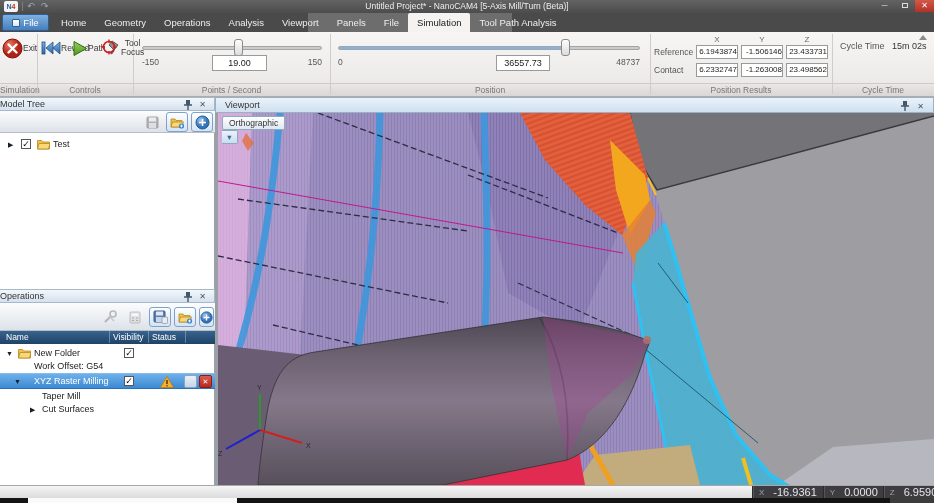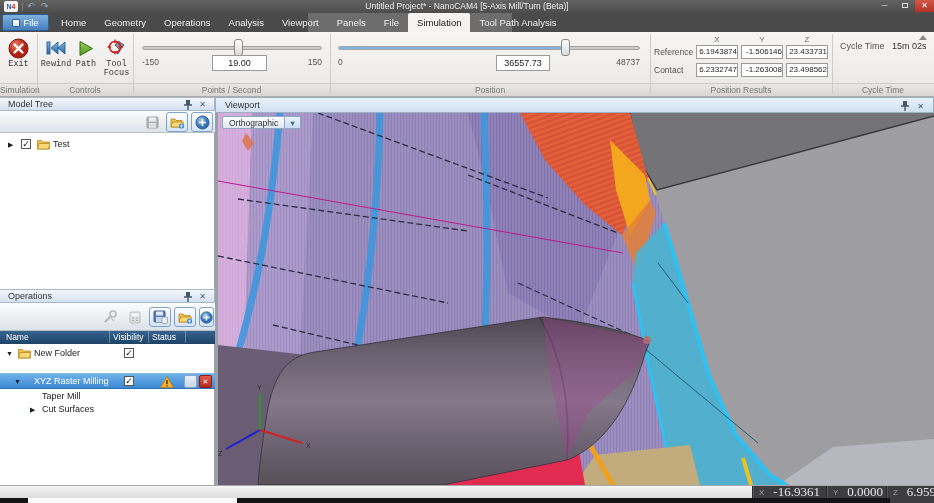--- a/index.html
+++ b/index.html
@@ -34,39 +34,39 @@
   .tab { padding:0 9px; font-size:9.5px; color:#eee; line-height:19px; white-space:nowrap; }
   .tab.active { background:#f4f3f1; color:#1a1a1a; border-radius:2px 2px 0 0; }
 
   
   #ribbon { left:0; top:32px; width:934px; height:65px;
     background:linear-gradient(#f7f6f5,#e9e7e5); border-bottom:1px solid #aeaca9; }
   #ribbon-labels { left:0; bottom:0; width:100%; height:13px;
     background:linear-gradient(#eae8e6,#d9d6d3); border-top:1px solid #cdcac7; }
   .grp-label { position:absolute; top:1px; font-size:8.5px; color:#777; text-align:center; }
   .rib-sep { position:absolute; top:2px; bottom:2px; width:1px; background:#cfccc9; }
-  .rbtn { position:absolute; display:flex; flex-direction:column; align-items:center;
-    font-size:8.5px; color:#3a3a3a; line-height:9px; text-align:center;font-family:Liberation Mono, monospace; }
+  .rbtn { position:absolute; display:flex; flex-direction:row; align-items:center;
+    font-size:8.5px; color:#3a3a3a; line-height:9px; text-align:center; }
   .rbtn .ric { height:24px; display:flex; align-items:center; }
   .slider-track { position:absolute; height:4px; background:#cbcbcb; border:1px solid #a5a5a5; border-radius:2px; }
   .slider-fill  { position:absolute; height:2px; background:#7fb4e4; border-radius:1px; }
   .slider-handle { position:absolute; width:9px; height:17px;
     background:linear-gradient(#fdfdfd,#dcdcdc); border:1px solid #8a8a8a; border-radius:3px; }
   .slim-label { position:absolute; font-size:8.5px; color:#555; }
   .rib-input { position:absolute; height:16px; border:1px solid #9a9a9a; background:#fff;
     font-size:9px; text-align:center; font-family:"Liberation Sans",sans-serif; color:#222; }
   .pr-label { position:absolute; font-size:8.5px; color:#555; }
   .pr-box { position:absolute; width:42px; height:14px; border:1px solid #9a9a9a; background:#fff;
     font-size:8px; line-height:12px; text-align:right; color:#222; overflow:hidden; white-space:nowrap; }
   .pr-col { position:absolute; top:35px; width:42px; text-align:center; font-size:8px; color:#666; }
 
   
   .panel-header { position:absolute; height:14px; width:215px;
     background:linear-gradient(#f3f7fb,#d4e1ef); border:1px solid #a9b8c9; border-left:none;
-    font-size:9px; color:#333; line-height:13px; padding-left:8px; }
+    font-size:9px; color:#333; line-height:13px; padding-left:0; }
   .panel-tools { position:absolute; width:215px; background:linear-gradient(#fcfcfd,#dde2e9);
     border-bottom:1px solid #b9bfc7; }
   .tbtn { position:absolute; width:22px; height:20px; border-radius:3px;
     border:1px solid #7aa2cc; background:linear-gradient(#feffff,#d5e3f4);
     display:flex; align-items:center; justify-content:center; }
   .tbtn.disabled { border-color:transparent; background:transparent; opacity:.5; filter:grayscale(1); }
   .tree-arrow { position:absolute; font-size:7px; color:#15202e; line-height:13px; }
   .tree-label { position:absolute; font-size:9px; color:#222; line-height:13px; white-space:nowrap; }
   .chk { position:absolute; width:10px; height:10px; background:#fff; border:1px solid #555;
     font-size:9px; line-height:9px; text-align:center; color:#111; }
@@ -81,34 +81,34 @@
   .mini-btn { position:absolute; width:13px; height:13px; border-radius:2px; }
   #op-gray-btn { background:linear-gradient(#eaf0f7,#c7d6e7); border:1px solid #8ba6c2; }
   #op-del-btn { background:linear-gradient(#e05a4c,#b22a1e); border:1px solid #8c1d13;
     color:#fff; font-size:7px; line-height:12px; text-align:center; font-weight:bold; }
 
   
   #vp-header { left:215px; top:97px; width:719px; height:16px;
     background:linear-gradient(#eaf2fa,#cfe0f0); border:1px solid #9ab0c4;
     font-size:9px; color:#333; line-height:15px; padding-left:9px; }
   #vp-content { left:218px; top:113px; width:716px; height:372px; background:#9e9ea2; }
-  #ortho-btn { left:4px; top:3px; height:13px; display:flex; font-size:8.5px; color:#333; }
+  #ortho-btn { left:4px; top:3px; height:13px; display:flex; font-size:8.5px; color:#333;flex-direction:column; }
   #ortho-btn .main { padding:0 6px; line-height:12px; background:linear-gradient(#fefefe,#dfe8f2);
     border:1px solid #90a8c0; border-radius:2px 0 0 2px; }
   #ortho-btn .dd { width:16px; text-align:center; line-height:12px; color:#3a6a9a;
     background:linear-gradient(#eaf2fa,#c9ddf0); border:1px solid #90a8c0; border-left:none; border-radius:0 2px 2px 0; }
 
   
   #statusbar { left:0; top:485px; width:934px; height:13px;
     background:linear-gradient(#f5f5f5,#dcdcdc); border-top:1px solid #a8a8a8; }
   #coords { position:absolute; left:752px; top:0; width:182px; height:12px; background:#3d3d41; display:flex; }
   .coord-cell { border-left:1px solid #2a2a2c; box-shadow:inset 1px 0 0 #55555a;
     display:flex; align-items:center; justify-content:space-between; padding:0 6px; }
   .coord-cell .cl { font-size:8px; color:#a0a0a8; }
-  .coord-cell .cv { font-size:13px; color:#e6e6ea; font-family:Liberation Serif, serif;margin-left:9px; }
+  .coord-cell .cv { font-size:11px; color:#e6e6ea; font-family:Liberation Sans, sans-serif;margin-left:9px; }
   #bottomstrip { left:0; top:498px; width:934px; height:5px; background:#141414; }
 
   .pin-glyph { font-size:8px; color:#44586c; }
   .x-glyph { font-size:8px; color:#44586c; }
   svg { display:block; }
 </style>
 </head>
 <body>
 
 <div id="app">
@@ -363,20 +363,23 @@
       <span class="abs" style="left:18px;top:1px">
         <svg width="13" height="11" viewBox="0 0 13 11">
             <path d="M.5 1.5 L4.5 1.5 L5.5 3 L12.5 3 L12.5 10 L.5 10 Z" fill="#f2c24a" stroke="#b8881e" stroke-width=".8"></path>
             <path d="M2 4.5 L13 4.5 L11.5 10 L.5 10 Z" fill="#f8d878" stroke="#b8881e" stroke-width=".8"></path>
           </svg>
       </span>
       <span class="tree-label" style="left:34px">New Folder</span>
       <span class="chk" style="left:124px;top:1px">✓</span>
     </div>
 
+    <div class="op-row" style="top:16px">
+      <span class="tree-label" style="left:34px">Work Offset: G54</span>
+    </div>
 
     <div class="op-row" id="row-selected" style="top:29px">
       <span class="tree-arrow" style="left:14px;top:1px;color:#0e2236">▼</span>
       <span class="tree-label" style="left:34px;top:1px">XYZ Raster Milling</span>
       <span class="chk" style="left:124px;top:2px">✓</span>
       <span class="abs" style="left:160px;top:2px">
         <svg width="14" height="12" viewBox="0 0 14 12">
             <path d="M7 .5 L13.5 11.5 L.5 11.5 Z" fill="#f6b031" stroke="#b97f12" stroke-width=".8"></path>
             <path d="M7 4 v4" stroke="#4a3000" stroke-width="1.4"></path>
             <circle cx="7" cy="9.8" r=".8" fill="#4a3000"></circle>

